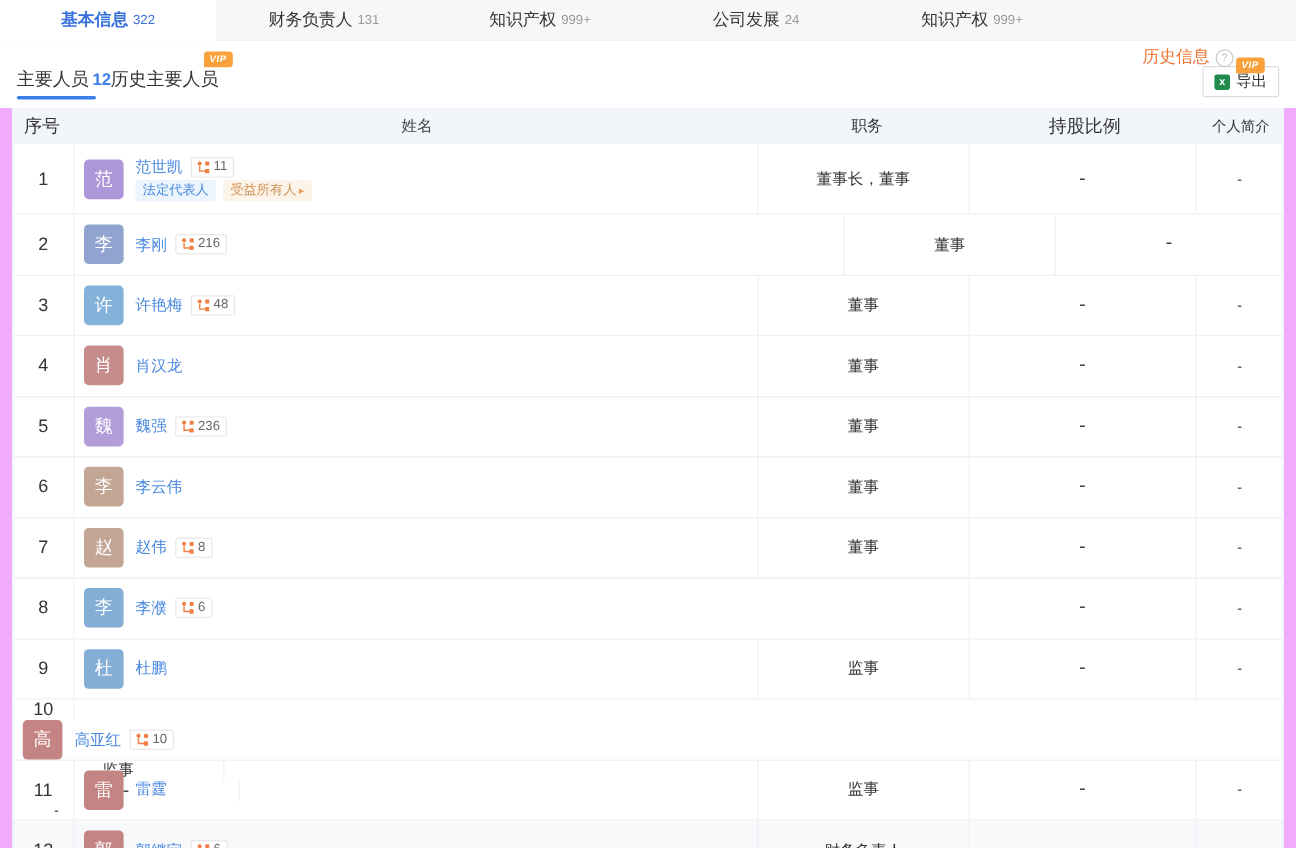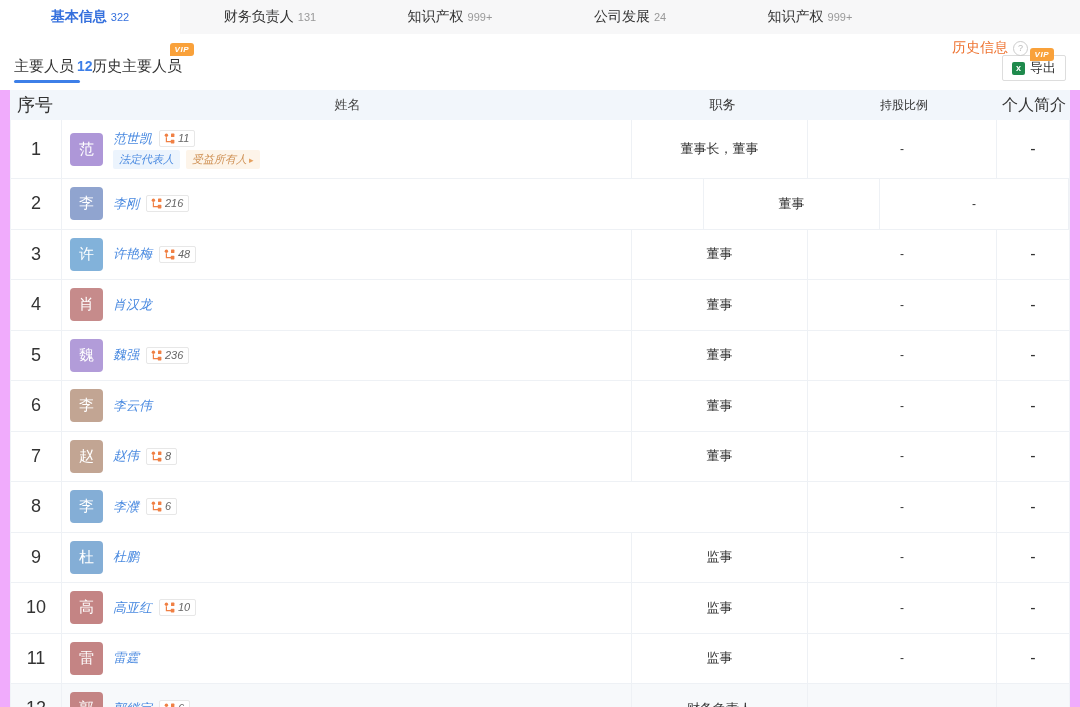--- a/index.html
+++ b/index.html
@@ -39,32 +39,32 @@
               background:#fff;border:1px solid #ddd;border-radius:2px;padding:0 9px;font-size:13px;color:#333;cursor:pointer;}
   .xls{width:13px;height:13px;border-radius:2px;background:#1f8a4c;color:#fff;font-size:9px;font-weight:bold;
        line-height:13px;text-align:center;}
 
   
   .tablewrap{position:absolute;top:90px;left:10px;width:1060px;}
   .thead{display:flex;height:30px;background:#f2f6fb;align-items:center;font-size:13px;color:#444;}
   .tbody{border-left:1px solid #f0f3f7;border-right:1px solid #f0f3f7;}
   .trow{display:flex;align-items:stretch;border-bottom:1px solid #eef1f5;background:#fff;}
   .trow.hl{background:#f7f9fb;}
-  .c-no{width:50px;display:flex;align-items:center;justify-content:center;font-size:18px;color:#333;flex-shrink:0;}
+  .c-no{width:50px;display:flex;align-items:center;justify-content:center;font-size:15px;color:#333;flex-shrink:0;}
   .c-name{flex:1;display:flex;align-items:center;padding-left:8px;min-width:0;}
   .c-pos{width:175px;display:flex;align-items:center;justify-content:center;font-size:13px;color:#333;flex-shrink:0;}
-  .c-ratio{width:188px;display:flex;align-items:center;justify-content:center;font-size:12px;color:#333;flex-shrink:0;}
-  .c-prof{width:72px;display:flex;align-items:center;justify-content:center;font-size:16px;color:#333;flex-shrink:0;}
+  .c-ratio{width:188px;display:flex;align-items:center;justify-content:center;font-size:15px;color:#333;flex-shrink:0;font-family:Liberation Mono, monospace;}
+  .c-prof{width:72px;display:flex;align-items:center;justify-content:center;font-size:12px;color:#333;flex-shrink:0;}
   .trow .c-no,.trow .c-name,.trow .c-pos,.trow .c-ratio{border-right:1px solid #eef1f5;}
   .thead .c-no{justify-content:center;}
   .thead .c-name{justify-content:center;padding-left:0;}
 
   .avatar{width:33px;height:33px;border-radius:4px;color:#fff;font-size:15px;display:flex;align-items:center;
           justify-content:center;margin-right:10px;flex-shrink:0;}
-  .nwrap{display:flex;flex-direction:column;gap:2px;font-style:italic;}
+  .nwrap{display:flex;flex-direction:column;gap:2px;}
   .nline{display:flex;align-items:center;}
   .pname{color:#4a8ae0;font-size:13px;cursor:pointer;}
   .relbadge{display:inline-flex;align-items:center;margin-left:7px;border:1px solid #e7e7e7;border-radius:2px;
             background:#fff;padding:1px 5px 1px 4px;font-size:11px;color:#666;gap:3px;cursor:pointer;line-height:13px;}
   .tagrow{display:flex;gap:6px;}
   .tag{font-size:11px;padding:2px 6px;border-radius:2px;line-height:14px;cursor:pointer;}
   .tag.blue{background:#ecf4fd;color:#4a8ae0;}
   .tag.orangeT{background:#fdf4e9;color:#cf9155;}
   .tag .arr{color:#e5a05f;margin-left:2px;font-size:9px;}
   .detail-link{color:#4a8ae0;cursor:pointer;}
@@ -328,21 +328,21 @@
             <div class="nwrap">
               <div class="nline">
                 <a class="pname">杜鹏</a>
               </div>
             </div>
           </div>
           <div class="c-pos">监事</div>
           <div class="c-ratio">-</div>
           <div class="c-prof">-</div>
         </div>
-        <div class="trow" style="height: 49.5px;">
+        <div class="trow" style="height: 49.5px; flex-direction: column;">
           <div class="c-no">10</div>
           <div class="c-name">
             <div class="avatar" style="background: rgb(196, 132, 132);">高</div>
             <div class="nwrap">
               <div class="nline">
                 <a class="pname">高亚红</a>
                 <span class="relbadge">
                   <span style="display: inline-flex;">
                     <svg width="11" height="11" viewBox="0 0 11 11" xmlns="http://www.w3.org/2000/svg">
                       <circle cx="2.4" cy="2.2" r="1.7" fill="#f08044"></circle>

